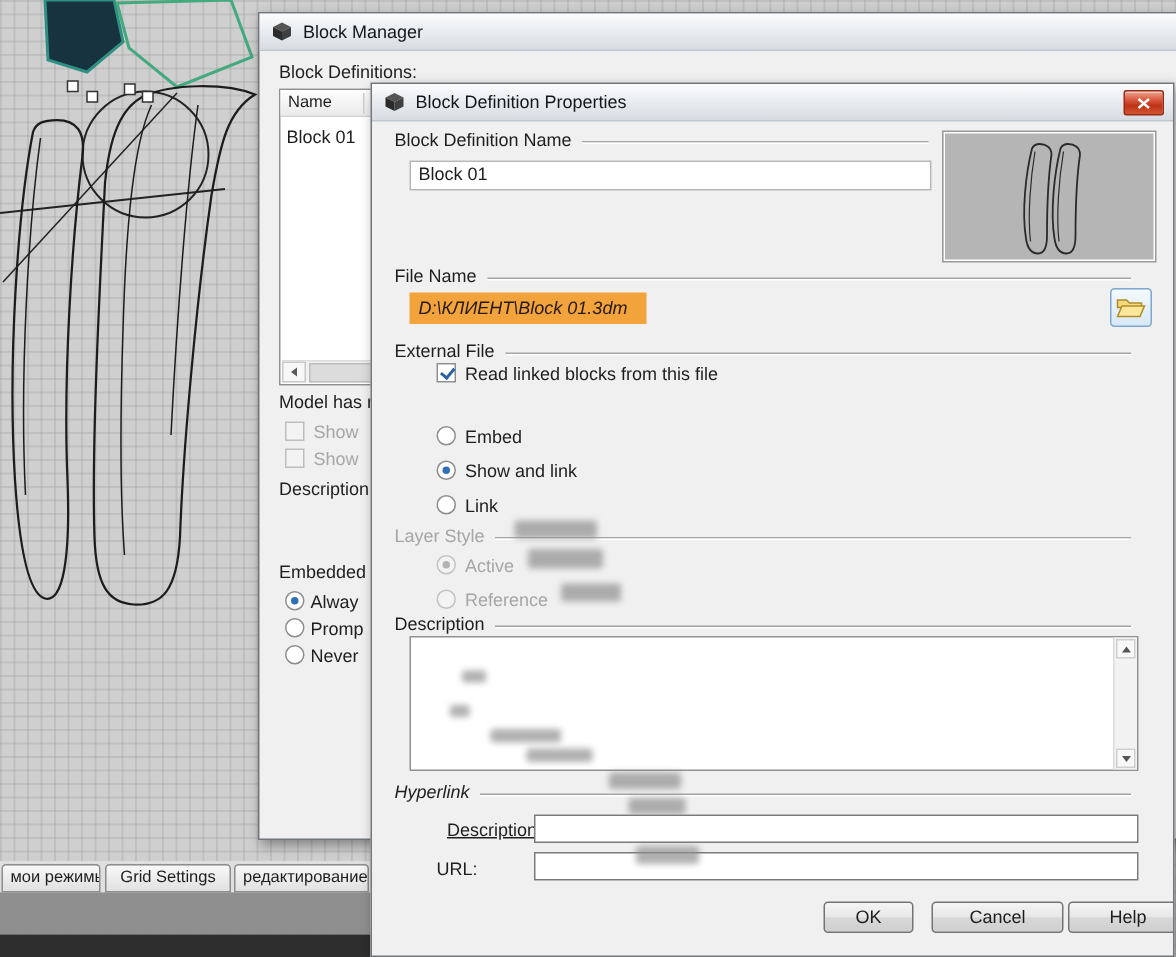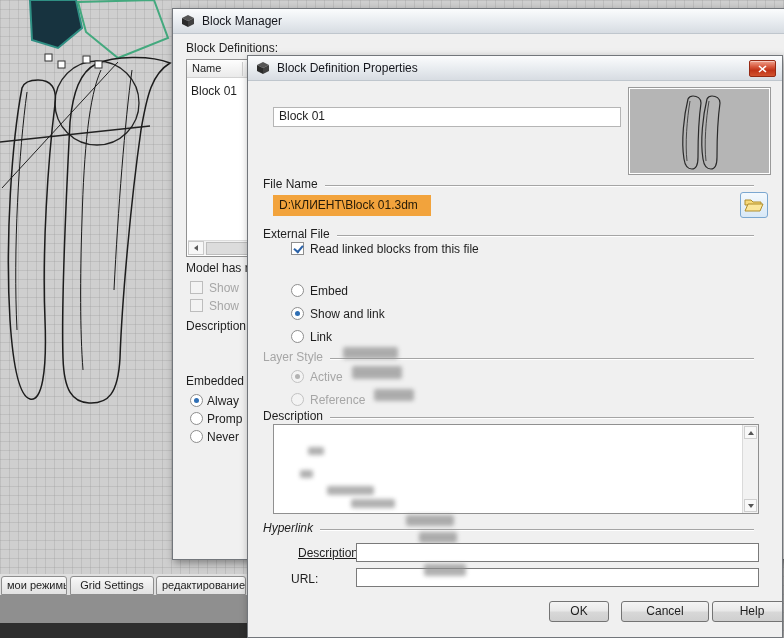--- a/index.html
+++ b/index.html
@@ -27,21 +27,21 @@
   .bm-dialog { left:172px; top:8px; width:620px; height:552px; }
   .props-dialog { left:247px; top:55px; width:536px; height:583px; }
 
   .lbl { position:absolute; white-space:nowrap; }
   .gray { color:#a6a6a6; }
 
   .grp { position:absolute; display:flex; align-items:center; gap:7px; height:14px; }
   .grp-line { flex:1; border-top:1px solid #a5a5a5; border-bottom:1px solid #ffffff; height:0; margin-top:3px; }
 
   .field { position:absolute; background:#fff; border:1px solid #999; font-size:12px; line-height:17px; padding:0 5px; white-space:nowrap; overflow:hidden; }
-  .filepath { position:absolute; background:#F2A33C; color:#241a08; font-size:12px; line-height:21px; padding:0 6px; white-space:nowrap; overflow:hidden; }
+  .filepath { position:absolute; background:#F2A33C; color:#241a08; font-size:12px; line-height:21px; padding:0 6px; white-space:nowrap; overflow:hidden;font-style:italic; }
 
   .cb { position:absolute; width:13px; height:13px; background:#fff; border:1px solid #8e8e8e; }
   .cb.checked::after { content:""; position:absolute; left:2px; top:2px; width:7px; height:4px; border-left:2px solid #2a62a8; border-bottom:2px solid #2a62a8; transform:rotate(-50deg); }
   .cb.dis { background:#f3f3f3; border-color:#bdbdbd; }
 
   .rb { position:absolute; width:13px; height:13px; border-radius:50%; background:#fff; border:1px solid #8e8e8e; }
   .rb.sel::after { content:""; position:absolute; left:3px; top:3px; width:5px; height:5px; border-radius:50%; background:#2f6fb5; }
   .rb.dis { background:#f3f3f3; border-color:#c2c2c2; }
   .rb.dis.sel::after { background:#b3b3b3; }
 
@@ -163,20 +163,24 @@
         <path d="M14,5 L8,8 L8,14 L14,11 Z" fill="#404040"></path>
       </svg>
       <span class="title-text">Block Definition Properties</span>
     </div>
     <div class="close-btn">
       <svg width="9" height="8" viewBox="0 0 9 8">
         <path d="M1,1 L8,7 M8,1 L1,7" stroke="#fff" stroke-width="1.6" fill="none"></path>
       </svg>
     </div>
 
+    <div class="grp" style="left:15px; top:30px; right:163px;">
+      <span>Block Definition Name</span>
+      <span class="grp-line"></span>
+    </div>
     <div class="field" style="left:25px; top:51px; width:348px; height:20px; border-color:#b5b5b5;">Block 01</div>
 
     <div class="preview">
       <svg width="139" height="84" viewBox="0 0 139 84">
         <path d="M58,10 C54,26 51,52 54,70 C55,77 58,80 62,80 C66,80 68,76 68,68 C68,48 69,28 71,14 C71,9 67,7 63,7 C60,7 59,8 58,10 Z" fill="none" stroke="#2a2a2a" stroke-width="1.2"></path>
         <path d="M77,10 C73,26 70,52 73,70 C74,77 77,80 81,80 C85,80 87,76 87,68 C87,48 88,28 90,14 C90,9 86,7 82,7 C79,7 78,8 77,10 Z" fill="none" stroke="#2a2a2a" stroke-width="1.2"></path>
         <path d="M60,12 C57,30 55,55 57,72" fill="none" stroke="#2a2a2a" stroke-width="0.8"></path>
         <path d="M79,12 C76,30 74,55 76,72" fill="none" stroke="#2a2a2a" stroke-width="0.8"></path>
       </svg>
     </div>

